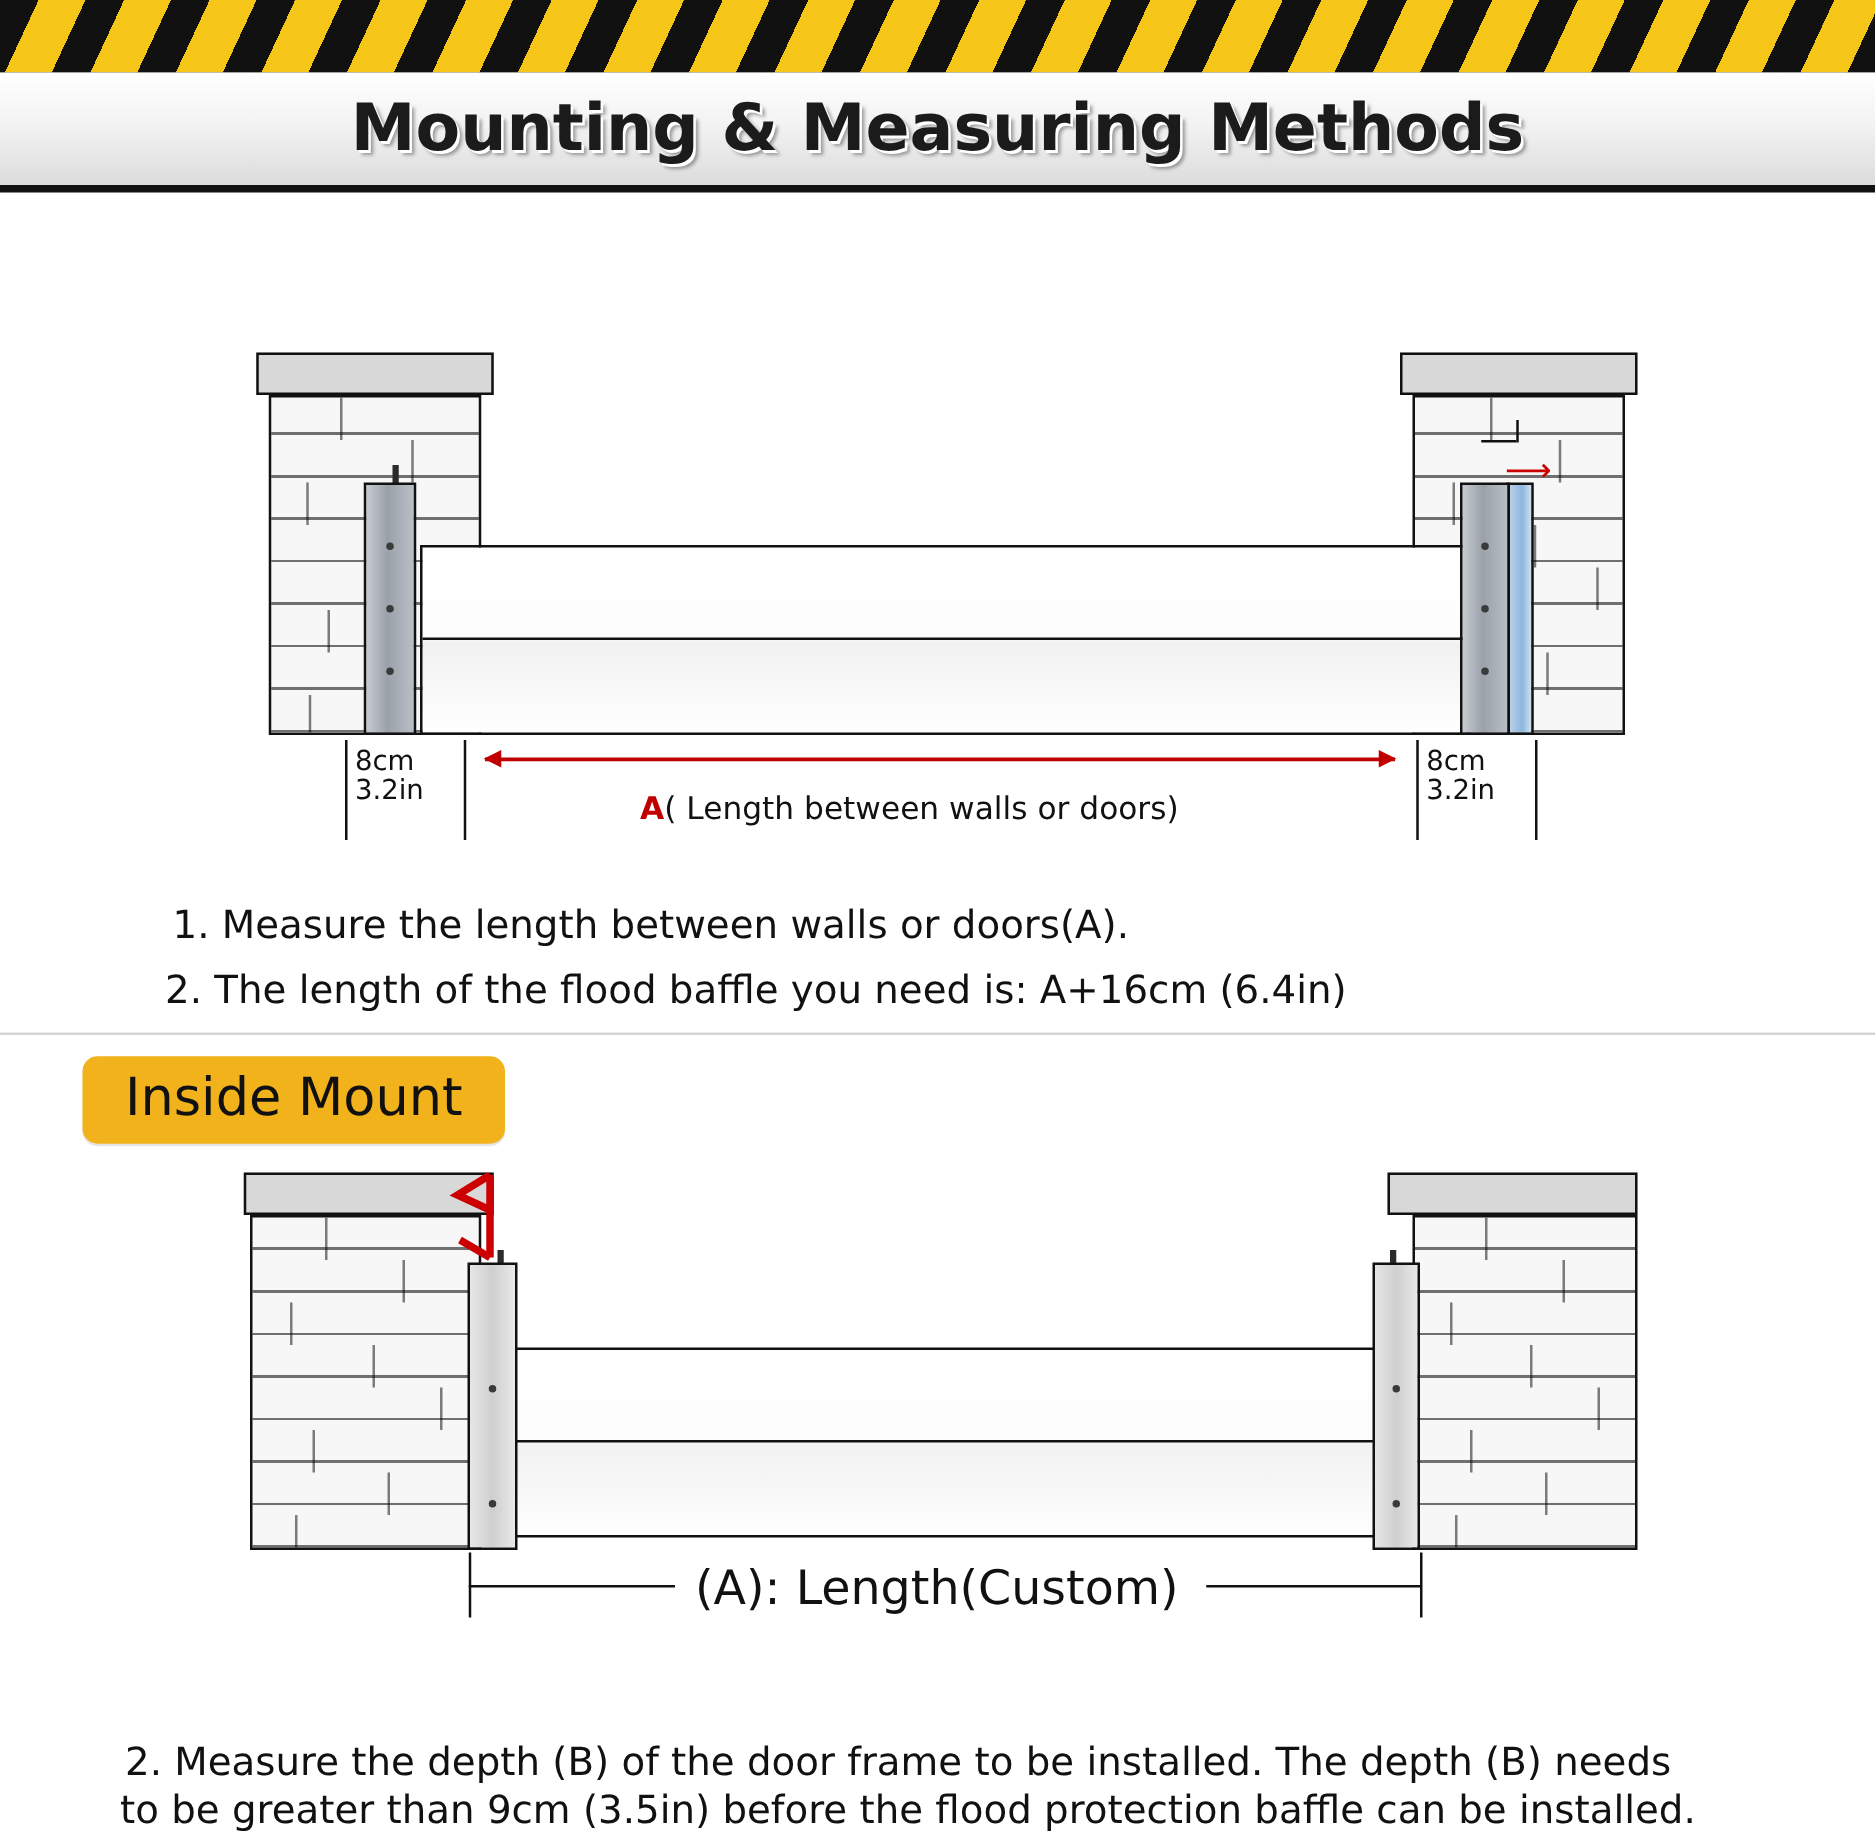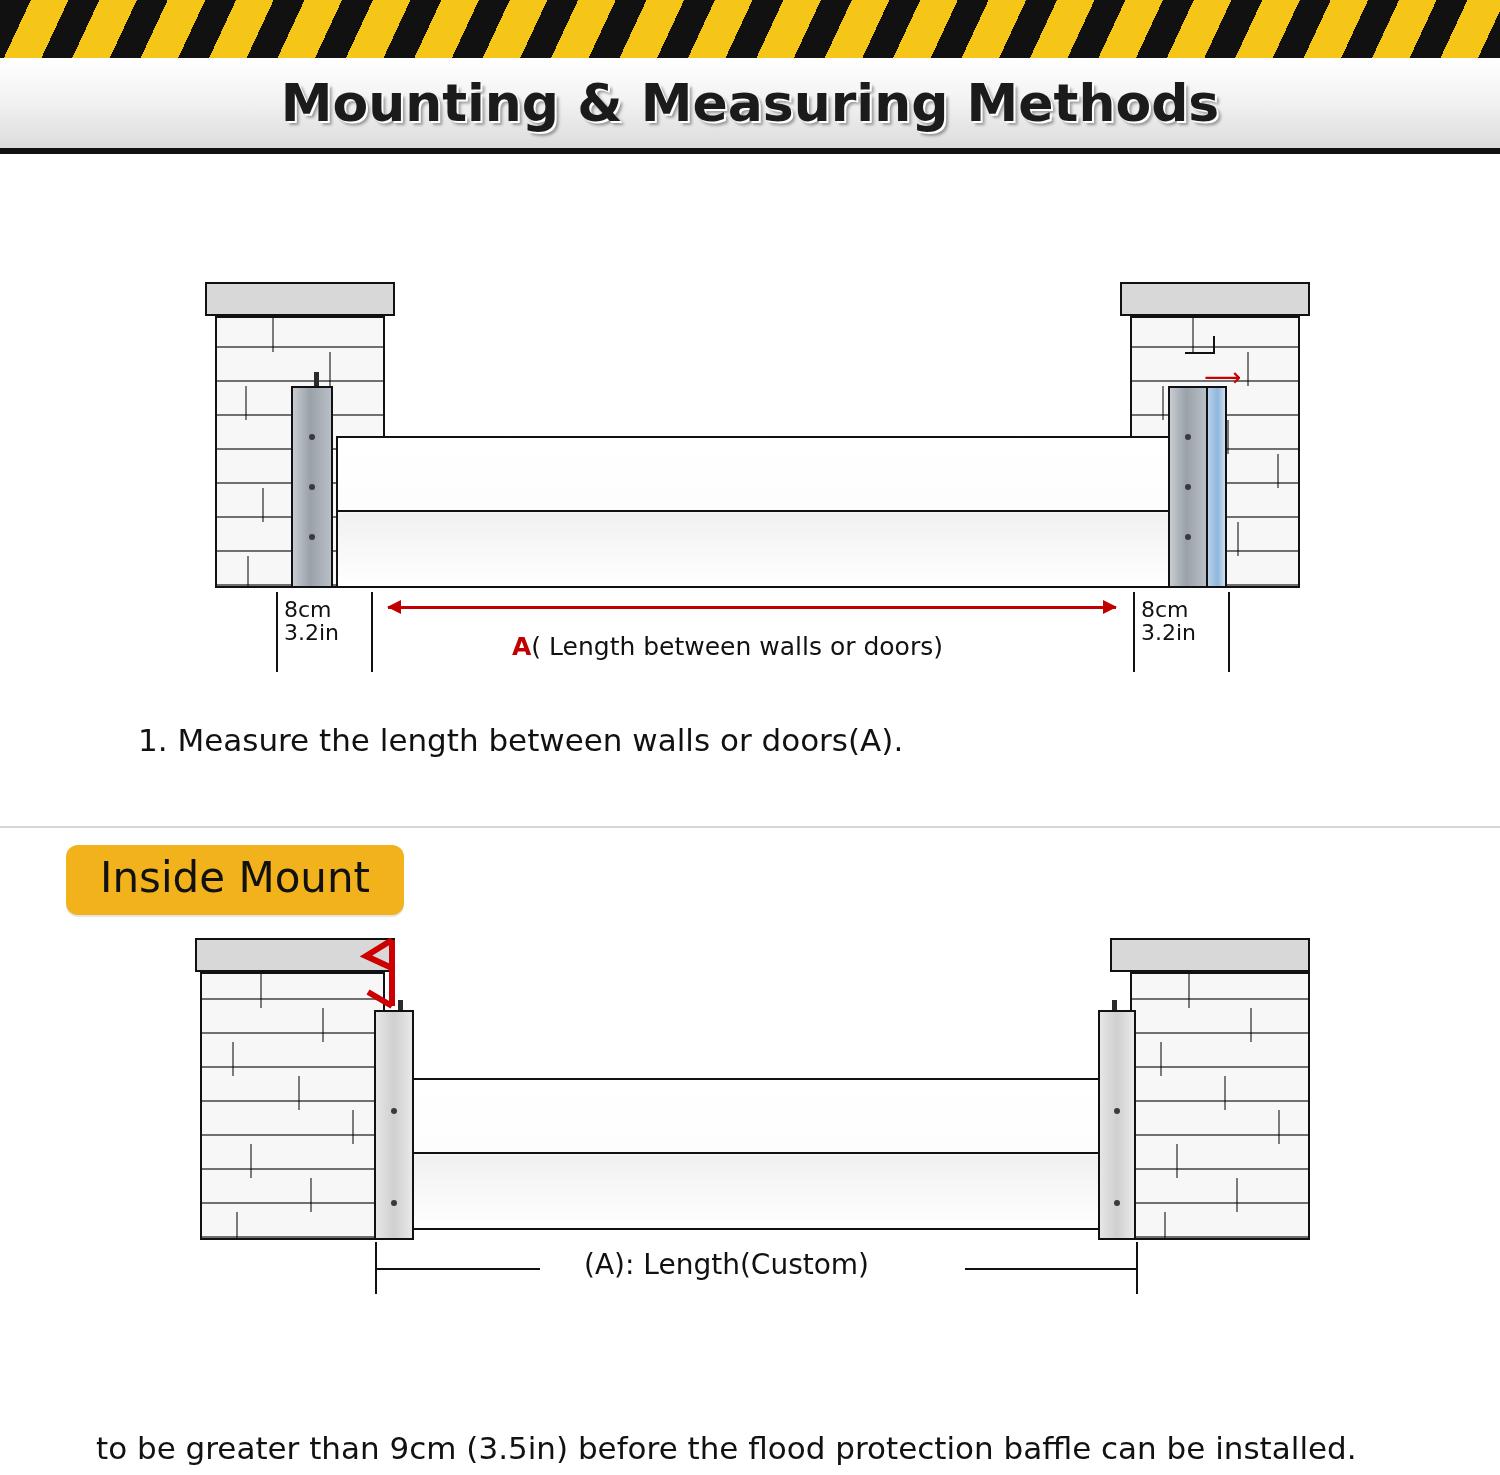--- a/index.html
+++ b/index.html
@@ -250,20 +250,21 @@
   <div class="txt small-dim" style="left:1141px; top:598px;">
     <span>8cm</span><br>
     <span>3.2in</span>
   </div>
 
   <div class="txt" style="left:512px; top:632px; font-size:25px;">
     <span class="letterA">A</span><span>( Length between walls or doors)</span>
   </div>
 
   <div class="txt step" style="left:138px; top:722px;">1. Measure the length between walls or doors(A).</div>
+  <div class="txt step" style="left:132px; top:774px;">2. The length of the flood baffle you need is: A+16cm (6.4in)</div>
 
   <div class="divider" style="top:826px;"></div>
 
   <div class="badge" id="badge-inside">Inside Mount</div>
 
   <div class="wall-top" style="left:195px; top:938px; width:200px; height:34px;"></div>
   <div class="wall" style="left:200px; top:972px; width:185px; height:268px;">
     <div class="vseam" style="left:58px; top:0; height:34px;"></div>
     <div class="vseam" style="left:120px; top:34px; height:34px;"></div>
     <div class="vseam" style="left:30px; top:68px; height:34px;"></div>
@@ -305,17 +306,18 @@
   <svg style="position:absolute; left:358px; top:938px;" width="56" height="72" viewBox="0 0 56 72">
     <path d="M34 2 L34 68" stroke="#cc0000" stroke-width="6" fill="none"></path>
     <path d="M34 2 L8 18 L34 30" stroke="#cc0000" stroke-width="6" fill="none"></path>
     <path d="M34 68 L10 54" stroke="#cc0000" stroke-width="6" fill="none"></path>
   </svg>
 
   <div class="tick" style="left:375px; top:1242px; height:52px;"></div>
   <div class="tick" style="left:1136px; top:1242px; height:52px;"></div>
   <div class="bline" style="left:375px; top:1268px; width:165px;"></div>
   <div class="bline" style="left:965px; top:1268px; width:172px;"></div>
-  <div class="txt" style="left:556px; top:1248px; font-size:28px;margin-left:28px;">(A): Length(Custom)</div>
-
+  <div class="txt" style="left:556px; top:1248px; font-size:38px;">(A): Length(Custom)</div>
+
+  <div class="txt step" style="left:100px; top:1392px;">2. Measure the depth (B) of the door frame to be installed. The depth (B) needs</div>
   <div class="txt step" style="left:96px; top:1430px;">to be greater than 9cm (3.5in) before the flood protection baffle can be installed.</div>
 
 </div>
 
 </body></html>

